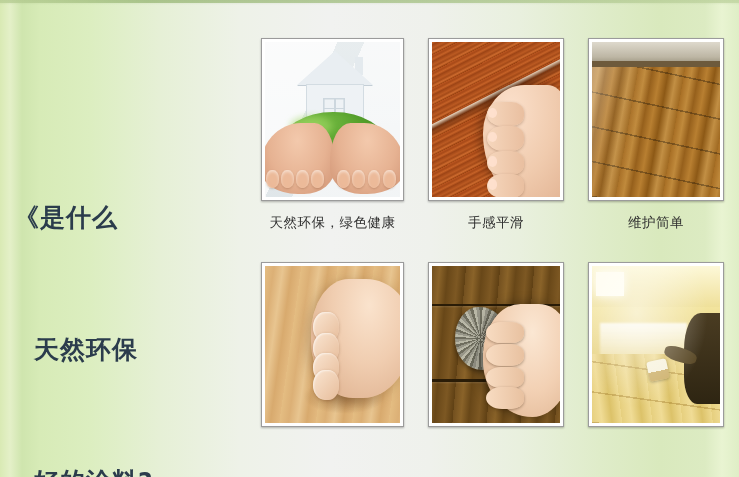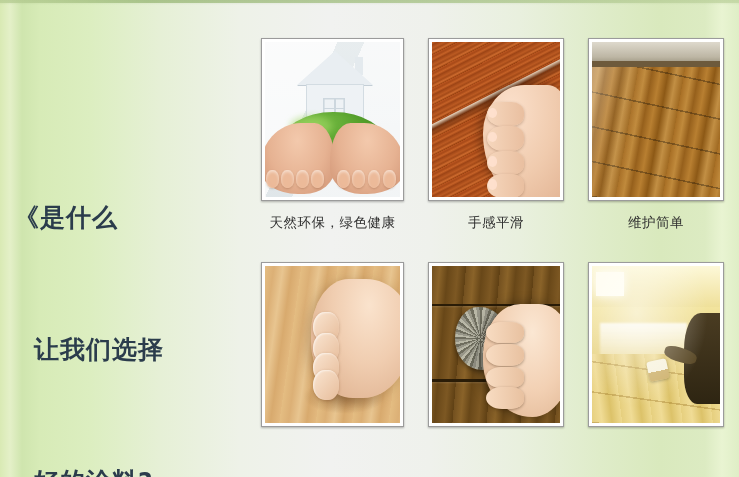--- a/index.html
+++ b/index.html
@@ -235,21 +235,21 @@
 </style>
 </head>
 <body>
 
 <div id="page">
 
   <div id="topline"></div>
 
   <div id="headline">
     <span class="ln">《是什么</span>
-    <span class="ln ind">让我们选择</span>
+    <span class="ln ind">天然环保</span>
     <span class="ln ind">好的涂料?</span>
     
     
   </div>
 
   <div class="card" style="left:261px;top:38px;width:143px;height:163px;">
     <div class="frame" style="width:143px;height:163px;">
       <div class="photo p-eco">
         <div class="shirt"></div>
         <div class="house">

